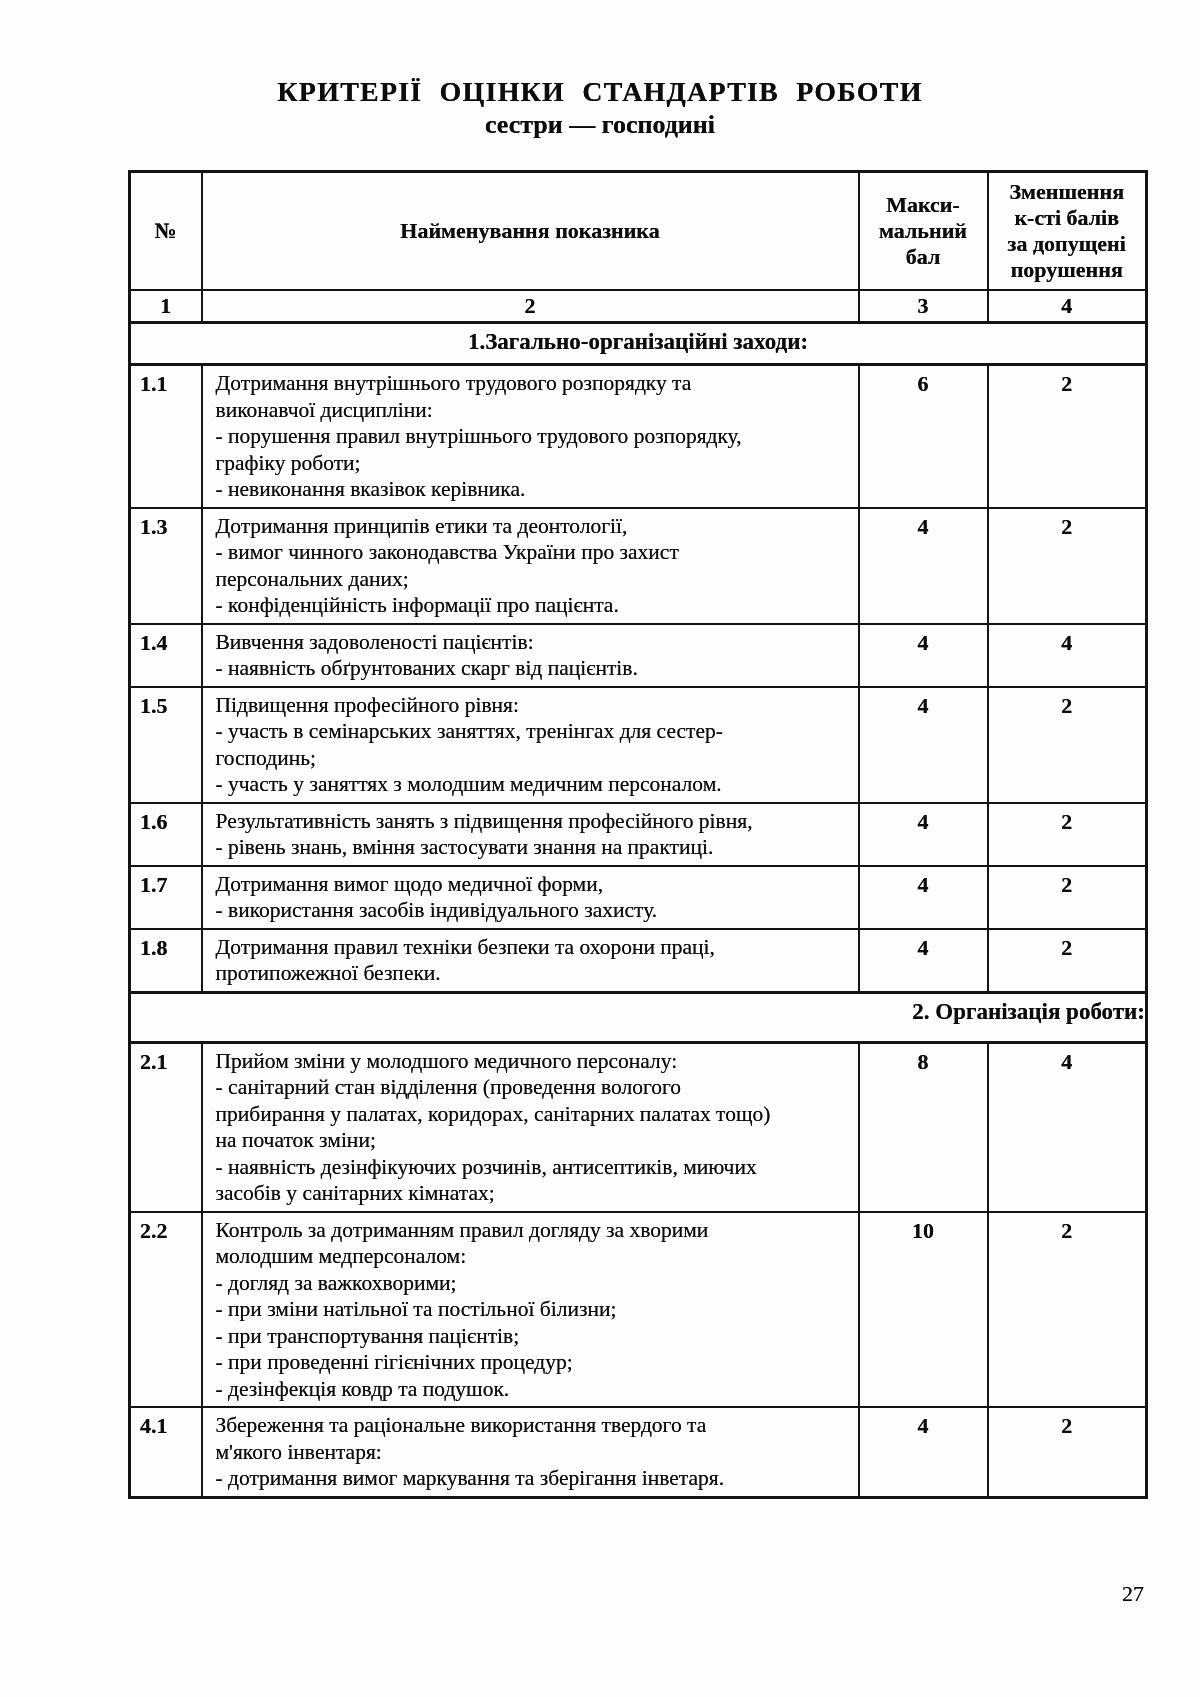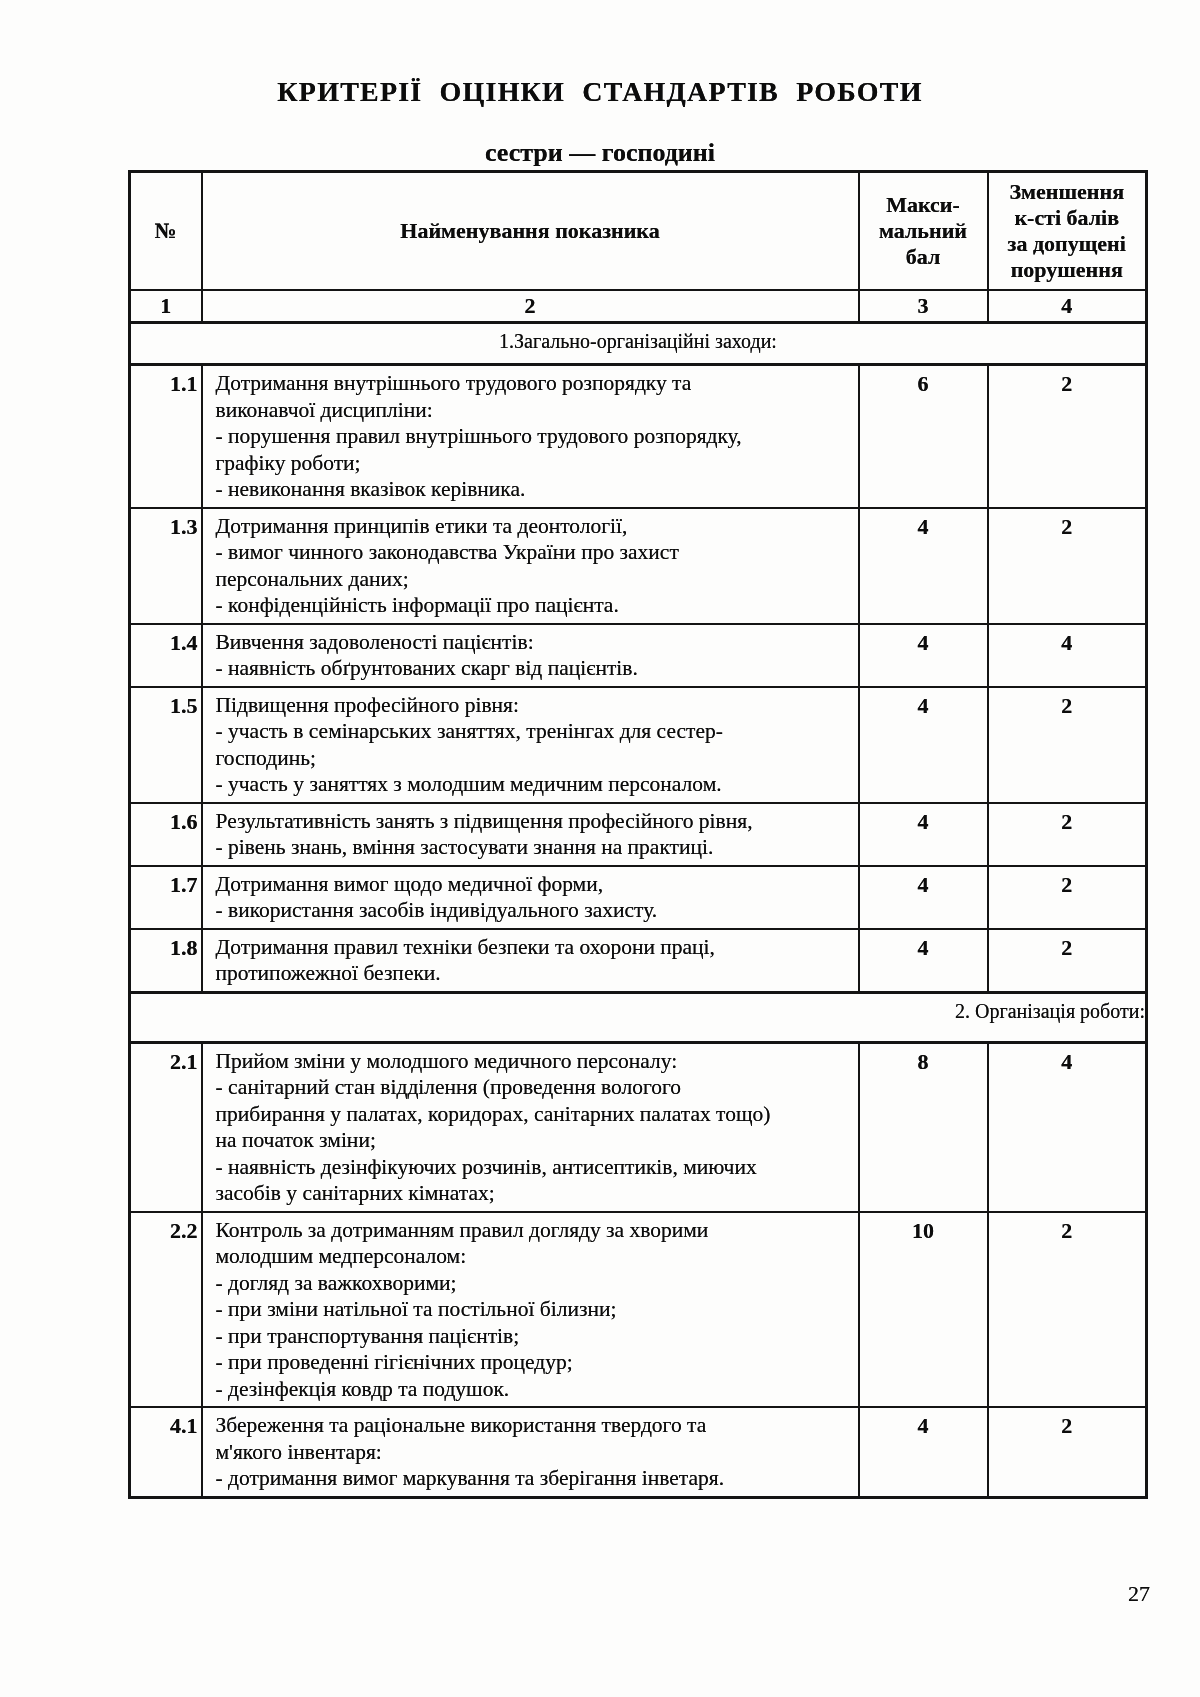--- a/index.html
+++ b/index.html
@@ -16,21 +16,20 @@
     text-align:center;
     font-size:28px; font-weight:bold;
     letter-spacing:1.2px; word-spacing:9px;
     text-shadow:0 0 0.6px rgba(0,0,0,.85);
   }
   .doc-subtitle {
     position:absolute; top:110px; left:0; width:100%;
     text-align:center;
     font-size:26px; font-weight:bold;
     text-shadow:0 0 0.6px rgba(0,0,0,.85);
-    margin-top:28px;
   }
   table.criteria-table {
     position:absolute; left:128px; top:170px;
     width:1017px;
     border-collapse:collapse; table-layout:fixed;
     border:3px solid #141414;
   }
   .criteria-table td, .criteria-table th {
     border:2px solid #141414;
     vertical-align:top;
@@ -40,41 +39,41 @@
     font-size:22px; font-weight:bold; text-align:center;
     vertical-align:middle; line-height:26px;
     padding:6px 4px; white-space:pre-line;
   }
   td.colnum-cell {
     font-size:22px; font-weight:bold; text-align:center;
     padding:2px 0; line-height:26px;
     border-bottom-width:3px;
   }
   td.section-cell {
-    font-size:20px; font-weight:normal; text-align:center;
+    font-size:23px; font-weight:bold; text-align:center;
     padding:4px 0 8px 0; line-height:27px;
     border-top-width:3px; border-bottom-width:3px;
   }
   td.section-cell.section-gap { padding-bottom:16px;text-align:right; }
   td.cell-num {
     font-size:22px; font-weight:bold;
-    padding:5px 3px 3px 9px; text-align:right;
+    padding:5px 3px 3px 9px; text-align:left;
   }
   td.cell-ind {
     font-size:21.5px; line-height:26.5px;
     padding:4px 8px 4px 13px;
     white-space:pre-line;
     margin-left:28px;
   }
   td.cell-max, td.cell-pen {
     font-size:22px; font-weight:bold; text-align:center;
     padding-top:5px;
   }
   .page-number {
-    position:absolute; top:1581px; right:50px;
+    position:absolute; top:1581px; right:56px;
     font-size:22px;
     text-shadow:0 0 0.5px rgba(0,0,0,.7);
     text-align:center;
   }
 </style>
 </head>
 <body>
 
 <div class="page">
   <div class="doc-title">КРИТЕРІЇ ОЦІНКИ СТАНДАРТІВ РОБОТИ</div>

